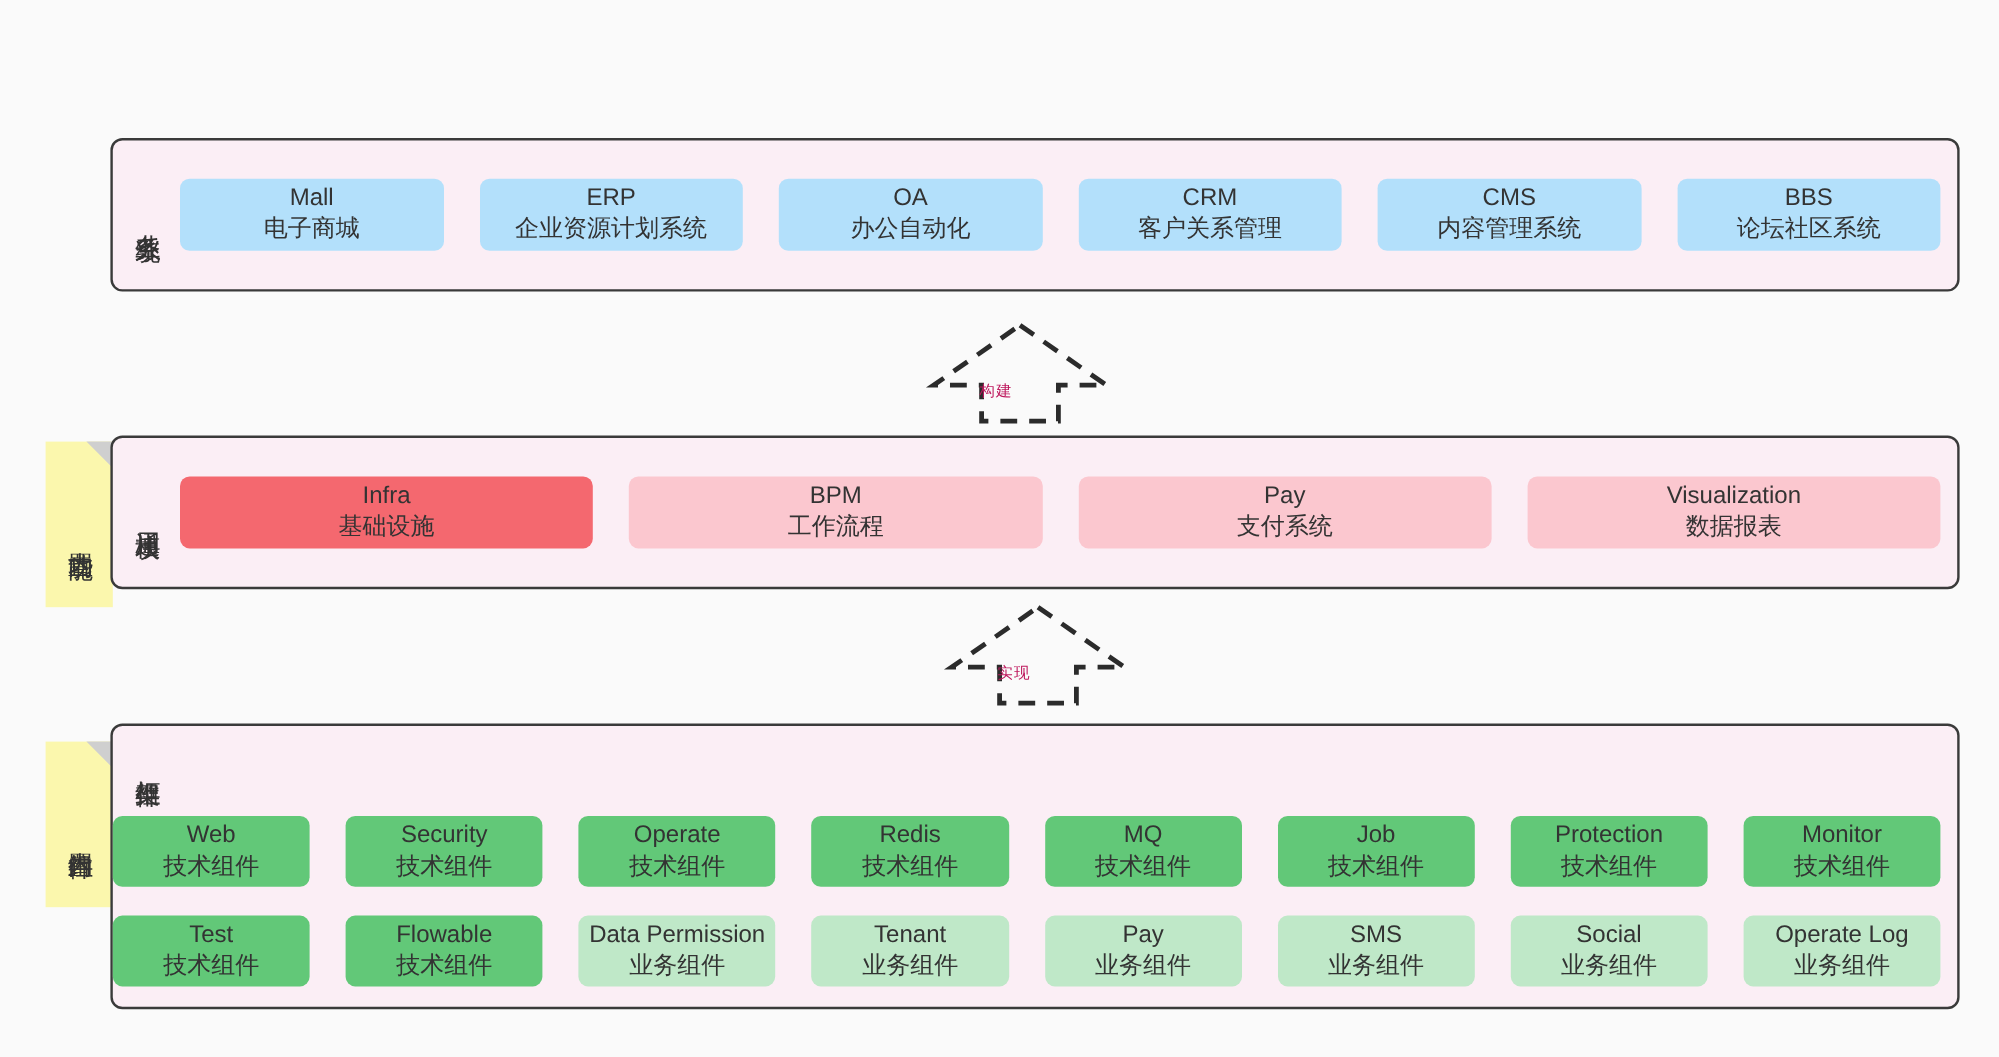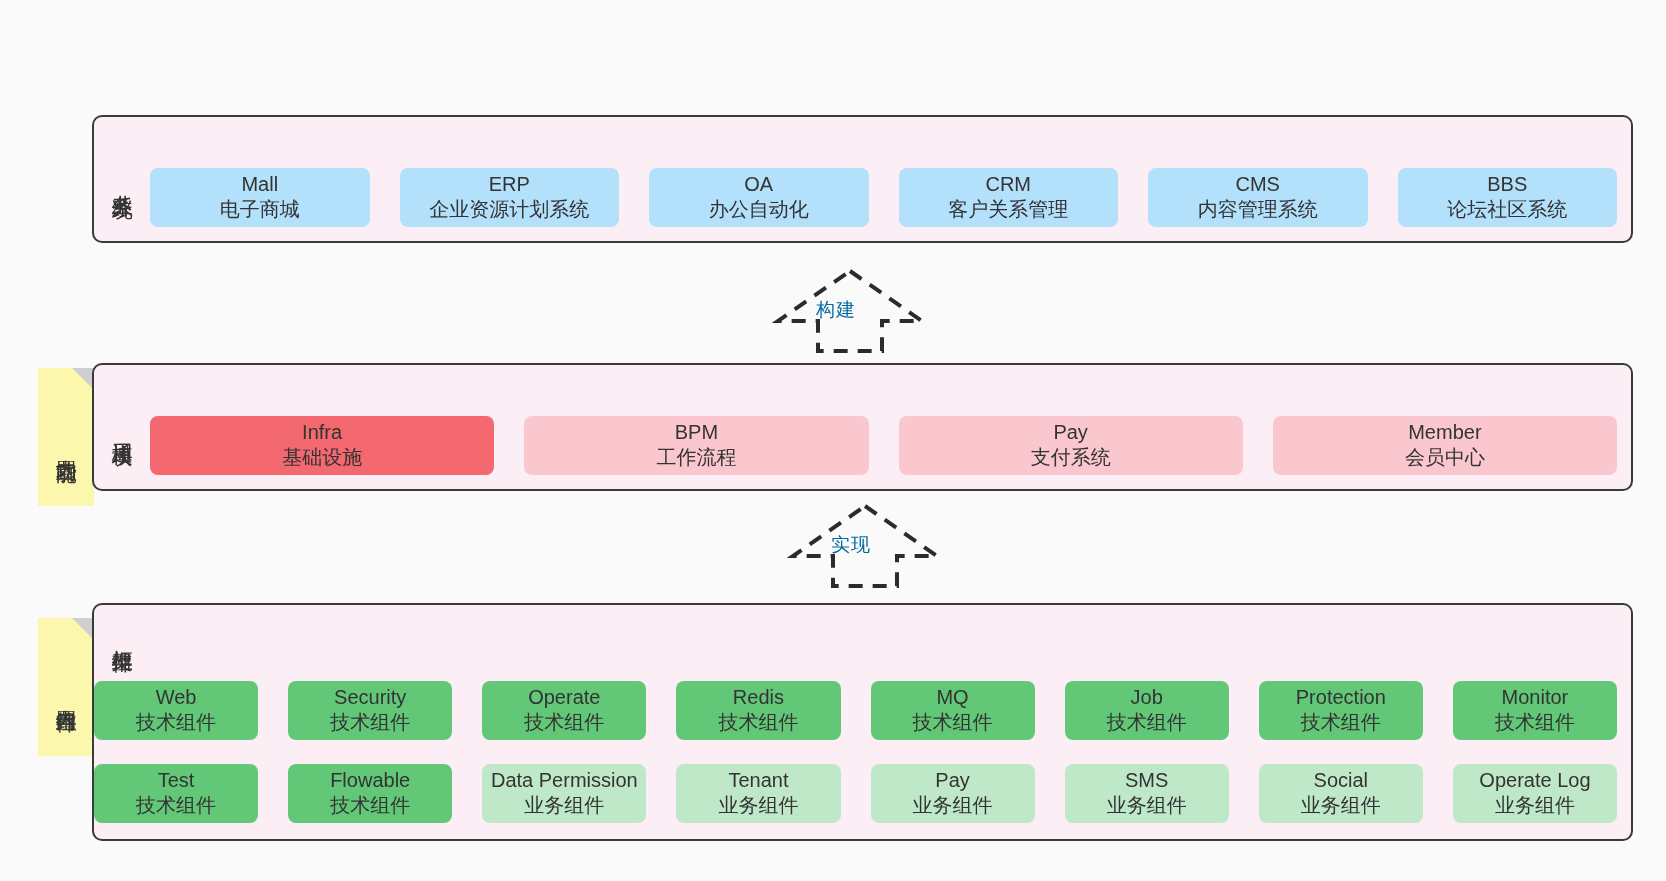--- a/index.html
+++ b/index.html
@@ -52,21 +52,21 @@
 
   .band-body {
     flex: 1 1 auto;
     display: flex;
     box-sizing: border-box;
   }
 
   .row {
     display: flex;
     flex: 1 1 auto;
-    align-items: flex-end;
+    align-items: center;
     justify-content: space-between;
     gap: 30px;
   }
   .rows {
     flex: 1 1 auto;
     display: flex;
     flex-direction: column;
     gap: 22px;
     justify-content: center;
   }
@@ -131,25 +131,26 @@
   }
   #tab-common { left: 38px; top: 368px; height: 138px; }
   #tab-frame  { left: 38px; top: 618px; height: 138px; }
 
   
   .arrow-wrap {
     position: absolute;
   }
   .arrow-label {
     position: absolute;
-    font-size: 19px;
-    color: #0369a1;
+    font-size: 13px;
+    color: #be185d;
     background: transparent;
     white-space: nowrap;
     letter-spacing: 1px;
+    margin-top: 20px;
   }
   #arrow-build { left: 770.0px; top: 265px; width: 160px; height: 90px; }
   #arrow-build .arrow-label { left: 46px; top: 32px; }
   #arrow-impl  { left: 785.0px; top: 500px; width: 160px; height: 90px; }
   #arrow-impl  .arrow-label { left: 46px; top: 32px; }
 </style>
 </head>
 <body>
 
 <div id="canvas">
@@ -208,22 +209,22 @@
         </div>
         <div class="card c-pink">
           <span class="en">BPM</span>
           <span class="cn">工作流程</span>
         </div>
         <div class="card c-pink">
           <span class="en">Pay</span>
           <span class="cn">支付系统</span>
         </div>
         <div class="card c-pink">
-          <span class="en">Member</span>
-          <span class="cn">会员中心</span>
+          <span class="en">Visualization</span>
+          <span class="cn">数据报表</span>
         </div>
       </div>
     </div>
   </div>
 
   <div class="arrow-wrap" id="arrow-impl">
     <svg width="160" height="90" viewBox="0 0 160 90">
       <path d="M 80 6 L 152 56 L 112 56 L 112 86 L 48 86 L 48 56 L 8 56 Z" fill="none" stroke="#2b2b2b" stroke-width="4" stroke-dasharray="14 10" stroke-linejoin="miter"></path>
     </svg>
     <span class="arrow-label">实现</span>

